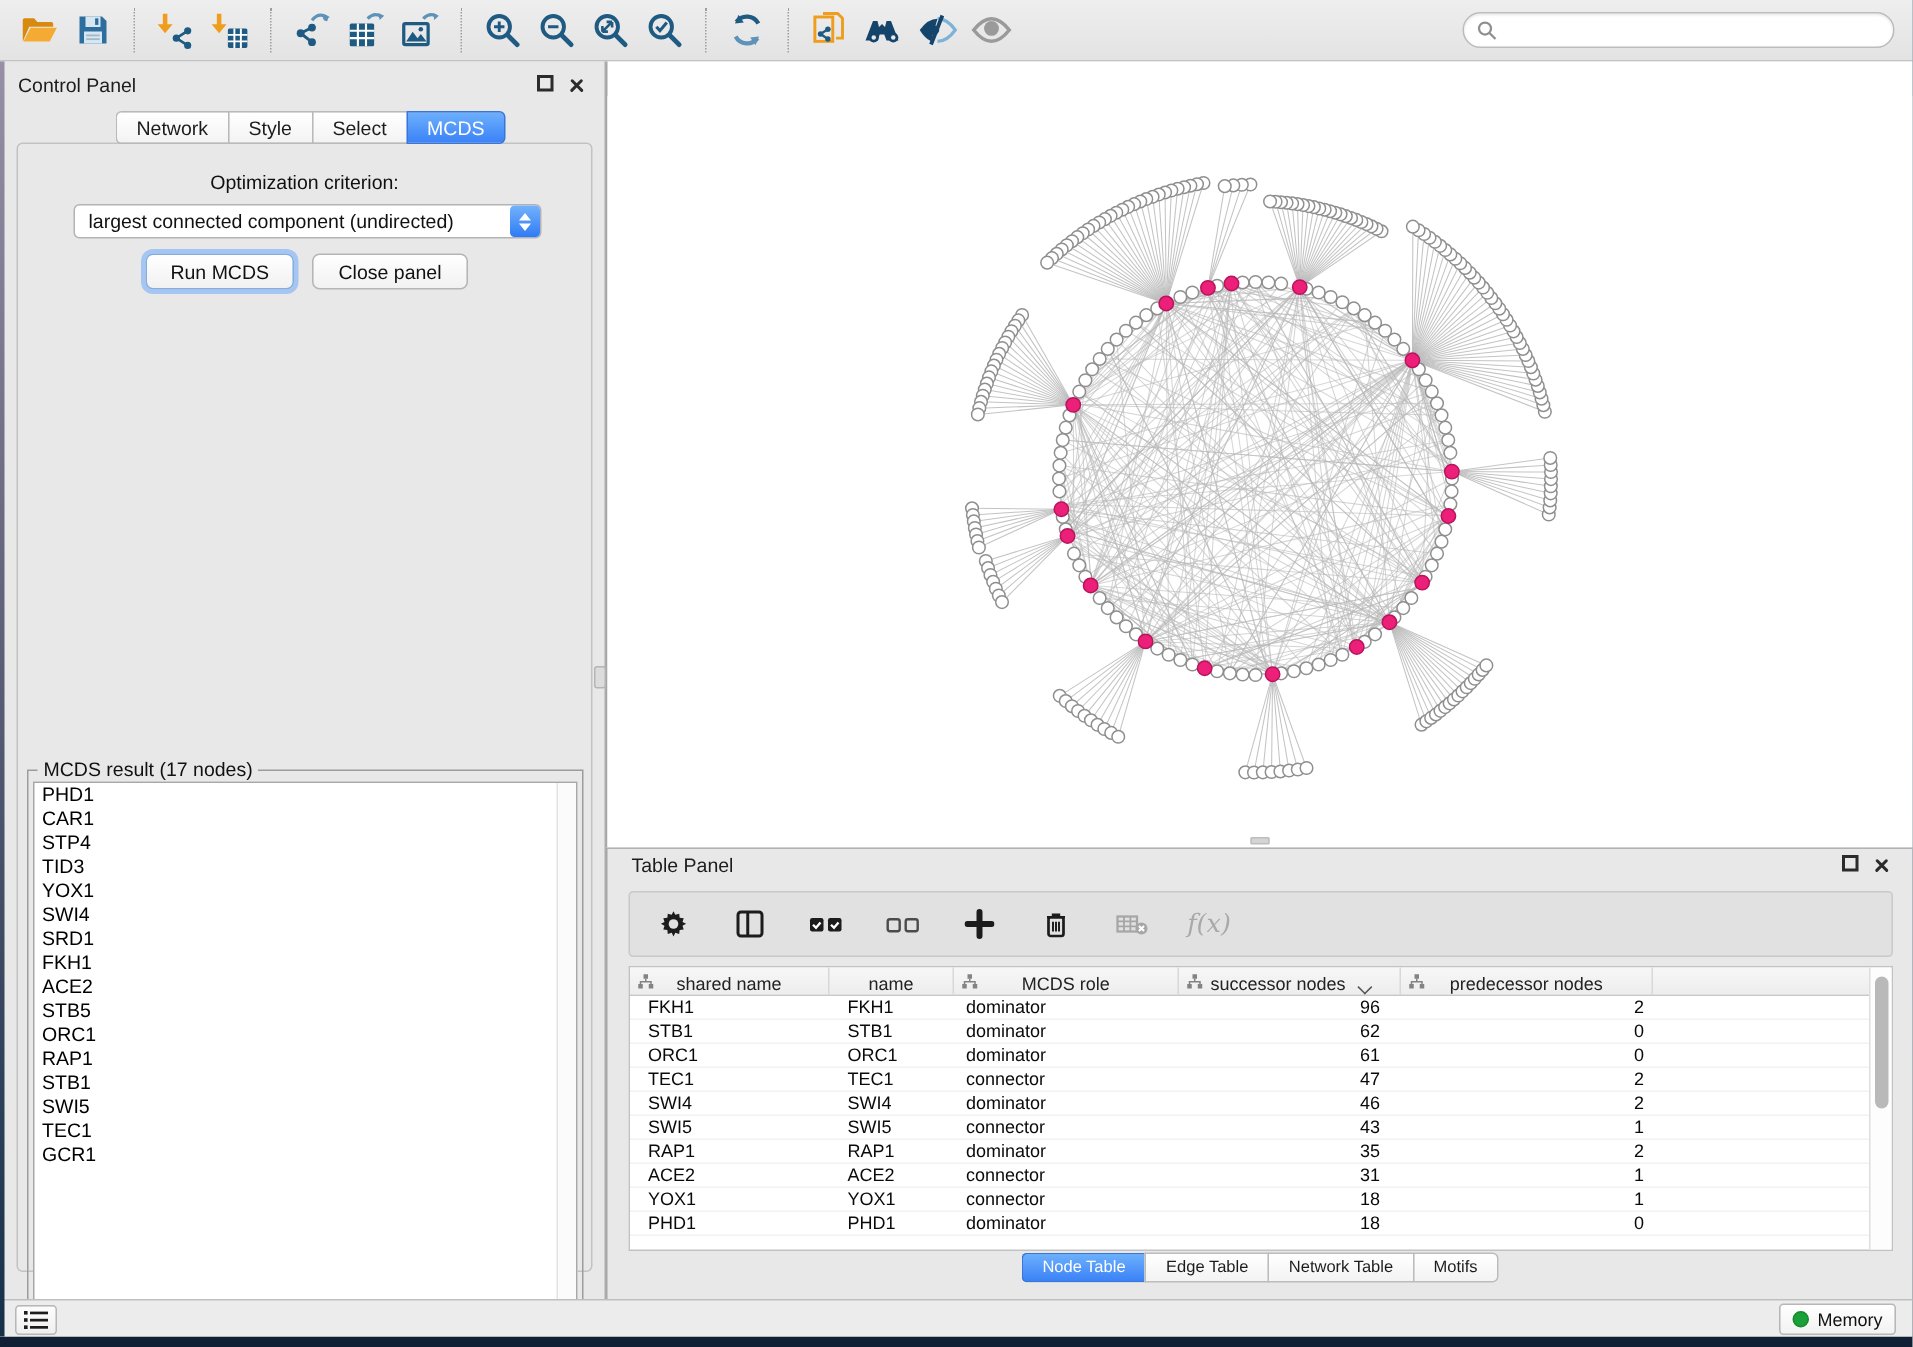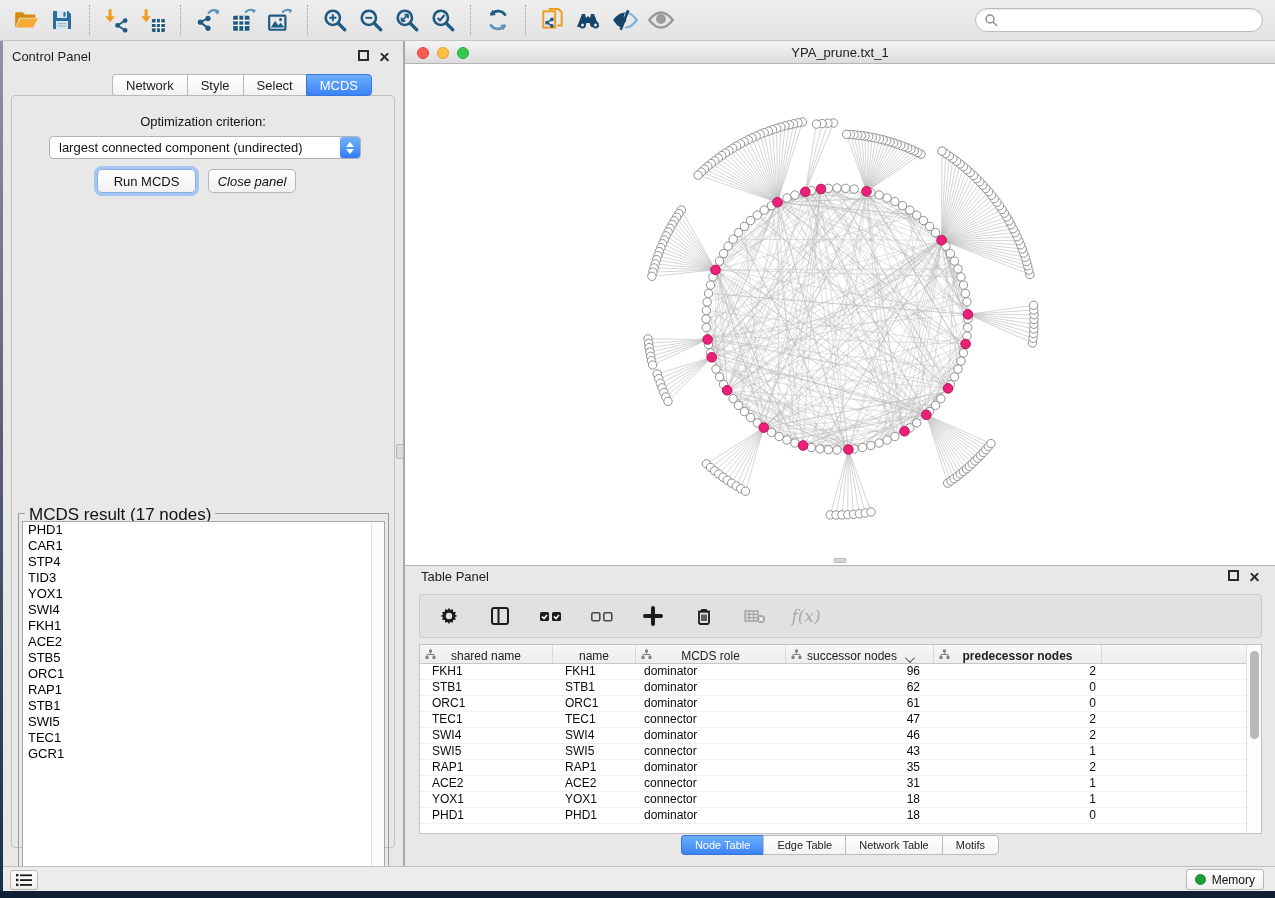--- a/index.html
+++ b/index.html
@@ -37,44 +37,44 @@
   .float-box { border:2px solid #2b2b2b; width:11px; height:11px; }
   .close-x { width:13px; height:13px; position:relative; }
   .close-x::before, .close-x::after { content:""; position:absolute; left:1px; top:5.5px; width:11px; height:2.4px;
     background:#2b2b2b; border-radius:1px; }
   .close-x::before { transform:rotate(45deg); }
   .close-x::after  { transform:rotate(-45deg); }
 
   #cp-tabs { position:absolute; left:74px; top:33px; display:flex; z-index:3; }
   .cp-tab { height:22px; padding:0 13px; font-size:13px; color:#1c1c1c; background:linear-gradient(#ffffff,#f3f3f3);
     border:1px solid #b9b9b9; border-right:none; display:flex; align-items:center; cursor:default; }
-  .cp-tab:first-child { border-radius:4px 0 0 4px;margin-left:35px; }
+  .cp-tab:first-child { border-radius:4px 0 0 4px; }
   .cp-tab:last-child  { border-radius:0 4px 4px 0; border-right:1px solid #b9b9b9; }
   .cp-tab.active { background:linear-gradient(#6cb0fc,#3b82f7); color:#fff; border-color:#3a76d8; }
 
   #cp-pane { position:absolute; left:8px; top:54px; width:384px; height:753px;
     background:#e8e8e8; border:1px solid #c2c2c2; border-radius:4px; }
   #opt-label { position:absolute; left:0; right:0; top:18px; text-align:center; font-size:13px; color:#111; }
   #criterion-select { position:absolute; left:37px; top:40px; width:312px; height:23px;
     background:#fff; border:1px solid #b3b3b3; border-radius:4px; display:flex; align-items:center; cursor:default; }
   #criterion-select .sel-text { flex:1; font-size:13px; color:#111; padding-left:9px; white-space:nowrap; overflow:hidden; }
   #criterion-select .stepper { width:20px; height:21px; border-radius:3px; margin-right:0px;
     background:linear-gradient(#74b2fc,#2f7bf6); display:flex; flex-direction:column; align-items:center; justify-content:center; gap:2px; }
   .chev-up, .chev-dn { width:0; height:0; border-left:4px solid transparent; border-right:4px solid transparent; }
   .chev-up { border-bottom:5px solid #fff; }
   .chev-dn { border-top:5px solid #fff; }
 
   .cp-btn { position:absolute; top:73px; height:24px; background:linear-gradient(#ffffff,#f1f1f1);
     border:1px solid #b5b5b5; border-radius:5px; font-size:13px; color:#111;
     display:flex; align-items:center; justify-content:center; cursor:default; }
   #run-mcds { left:85px; width:99px; border-color:#85aee0; box-shadow:0 0 0 3px rgba(110,170,250,.55); }
-  #close-panel { left:196px; width:88px;font-style:italic; }
+  #close-panel { left:196px; width:104px; }
 
   #mcds-group { position:absolute; left:6px; top:417px; width:371px; height:366px; border:1px solid #9c9c9c; }
-  #mcds-legend { position:absolute; left:6px; top:-9px; background:#e8e8e8; padding:0 4px; font-size:17px; color:#111; }
+  #mcds-legend { position:absolute; left:6px; top:-9px; background:#e8e8e8; padding:0 4px; font-size:13px; color:#111; }
   #mcds-list { position:absolute; left:3px; top:7px; right:3px; bottom:3px; background:#fff; border:1px solid #a8a8a8; overflow:hidden; }
   #mcds-scroll { position:absolute; right:0; top:0; bottom:0; width:13px; background:#fbfbfb; border-left:1px solid #e4e4e4; }
   .mcds-item { font-size:13px; line-height:16px; padding-left:5px; color:#000; }
 
   
   #network-window { position:absolute; left:404px; top:41px; width:871px; height:524px; background:#fff; border-left:1px solid #a6a6a6; }
   #net-titlebar { position:absolute; left:0; top:0; right:0; height:23px;
     background:linear-gradient(#f4f4f4,#dcdcdc); border-bottom:1px solid #b5b5b5; }
   .traffic { position:absolute; top:5.5px; width:12px; height:12px; border-radius:50%; }
   #tl-red   { left:12px; background:#fc5b57; border:1px solid #e24640; }
@@ -94,21 +94,21 @@
   #fx-label { font-family:"DejaVu Serif", serif; font-style:italic; font-size:17px; color:#a9a9a9; }
 
   #node-table { position:absolute; left:14px; right:13px; top:78px; height:190px; background:#fff; border:1px solid #c2c2c2; }
   #nt-header { position:absolute; left:0; top:0; right:15px; height:19px;
     background:linear-gradient(#f7f7f7,#ededed); border-bottom:1px solid #c8c8c8; display:flex; }
   .hcell { position:relative; height:100%; border-right:1px solid #d8d8d8; display:flex; align-items:flex-end; justify-content:center;
     font-size:12px; color:#222; cursor:default; }
   .hcell .hicon { position:absolute; left:5px; top:4px; }
   .sort-chev { width:7px; height:7px; border-right:1.5px solid #555; border-bottom:1.5px solid #555;
     transform:rotate(45deg) translateY(-2px); margin-left:8px; margin-top:-3px; }
-  .w0{width:133px;} .w1{width:83px;} .w2{width:150px;} .w3{width:148px;} .w4{width:168px;font-weight:bold;} .wfill{flex:1; border-right:none;}
+  .w0{width:133px;} .w1{width:83px;} .w2{width:150px;} .w3{width:148px;} .w4{width:168px;} .wfill{flex:1; border-right:none;}
   #nt-body { position:absolute; left:0; top:19px; right:15px; bottom:0; overflow:hidden; }
   .trow { display:flex; height:16px; border-bottom:1px solid #f2f2f2; }
   .tcell { font-size:12px; color:#0a0a0a; line-height:15px; white-space:nowrap; overflow:hidden; }
   .c0{width:133px; padding-left:12px;} .c1{width:83px; padding-left:12px;} .c2{width:150px; padding-left:8px;}
   .c3{width:148px; text-align:right; padding-right:14px;} .c4{width:168px; text-align:right; padding-right:6px;}
   #nt-vscroll { position:absolute; right:0; top:0; bottom:0; width:15px; background:#fdfdfd; border-left:1px solid #dedede; }
   #nt-vthumb { position:absolute; left:2.5px; top:6px; width:9px; height:88px; background:#b9b9b9; border-radius:5px; }
 
   #tp-tabs { position:absolute; left:0; right:0; top:269px; display:flex; justify-content:center; }
   .tp-tab { height:20px; padding:0 13px; font-size:11px; color:#1c1c1c; background:linear-gradient(#ffffff,#f3f3f3);
@@ -311,43 +311,38 @@
       <div id="mcds-group">
         <div id="mcds-legend">MCDS result (17 nodes)</div>
         <div id="mcds-list">
           <div id="mcds-scroll"></div>
         <div class="mcds-item">PHD1</div>
             <div class="mcds-item">CAR1</div>
             <div class="mcds-item">STP4</div>
             <div class="mcds-item">TID3</div>
             <div class="mcds-item">YOX1</div>
             <div class="mcds-item">SWI4</div>
+            <div class="mcds-item">SRD1</div>
             <div class="mcds-item">FKH1</div>
             <div class="mcds-item">ACE2</div>
             <div class="mcds-item">STB5</div>
             <div class="mcds-item">ORC1</div>
             <div class="mcds-item">RAP1</div>
             <div class="mcds-item">STB1</div>
             <div class="mcds-item">SWI5</div>
             <div class="mcds-item">TEC1</div>
             <div class="mcds-item">GCR1</div>
           </div>
       </div>
     </div>
   </div>
   <div id="cp-splitter"></div>
   <div id="cp-splitter-grip"></div>
 
   <div id="network-window">
-    <div id="net-titlebar">
-      <div class="traffic" id="tl-red"></div>
-      <div class="traffic" id="tl-yellow"></div>
-      <div class="traffic" id="tl-green"></div>
-      <div id="net-title">YPA_prune.txt_1</div>
-    </div>
     <div id="net-canvas">
       <svg width="871" height="501" viewBox="0 0 871 501">
           <line x1="372.5" y1="138.3" x2="562.7" y2="246.4" stroke="#b9b9b9" stroke-width="0.7" opacity="0.6"></line>
           <line x1="372.5" y1="138.3" x2="556.0" y2="212.9" stroke="#b9b9b9" stroke-width="0.7" opacity="0.6"></line>
           <line x1="372.5" y1="138.3" x2="560.5" y2="280.6" stroke="#b9b9b9" stroke-width="0.7" opacity="0.6"></line>
           <line x1="372.5" y1="138.3" x2="389.9" y2="379.0" stroke="#b9b9b9" stroke-width="0.7" opacity="0.6"></line>
           <line x1="372.5" y1="138.3" x2="302.1" y2="272.1" stroke="#b9b9b9" stroke-width="0.7" opacity="0.6"></line>
           <line x1="372.5" y1="138.3" x2="328.1" y2="175.3" stroke="#b9b9b9" stroke-width="0.7" opacity="0.6"></line>
           <line x1="372.5" y1="138.3" x2="305.5" y2="221.1" stroke="#b9b9b9" stroke-width="0.7" opacity="0.6"></line>
           <line x1="372.5" y1="138.3" x2="440.6" y2="124.3" stroke="#b9b9b9" stroke-width="0.7" opacity="0.6"></line>

